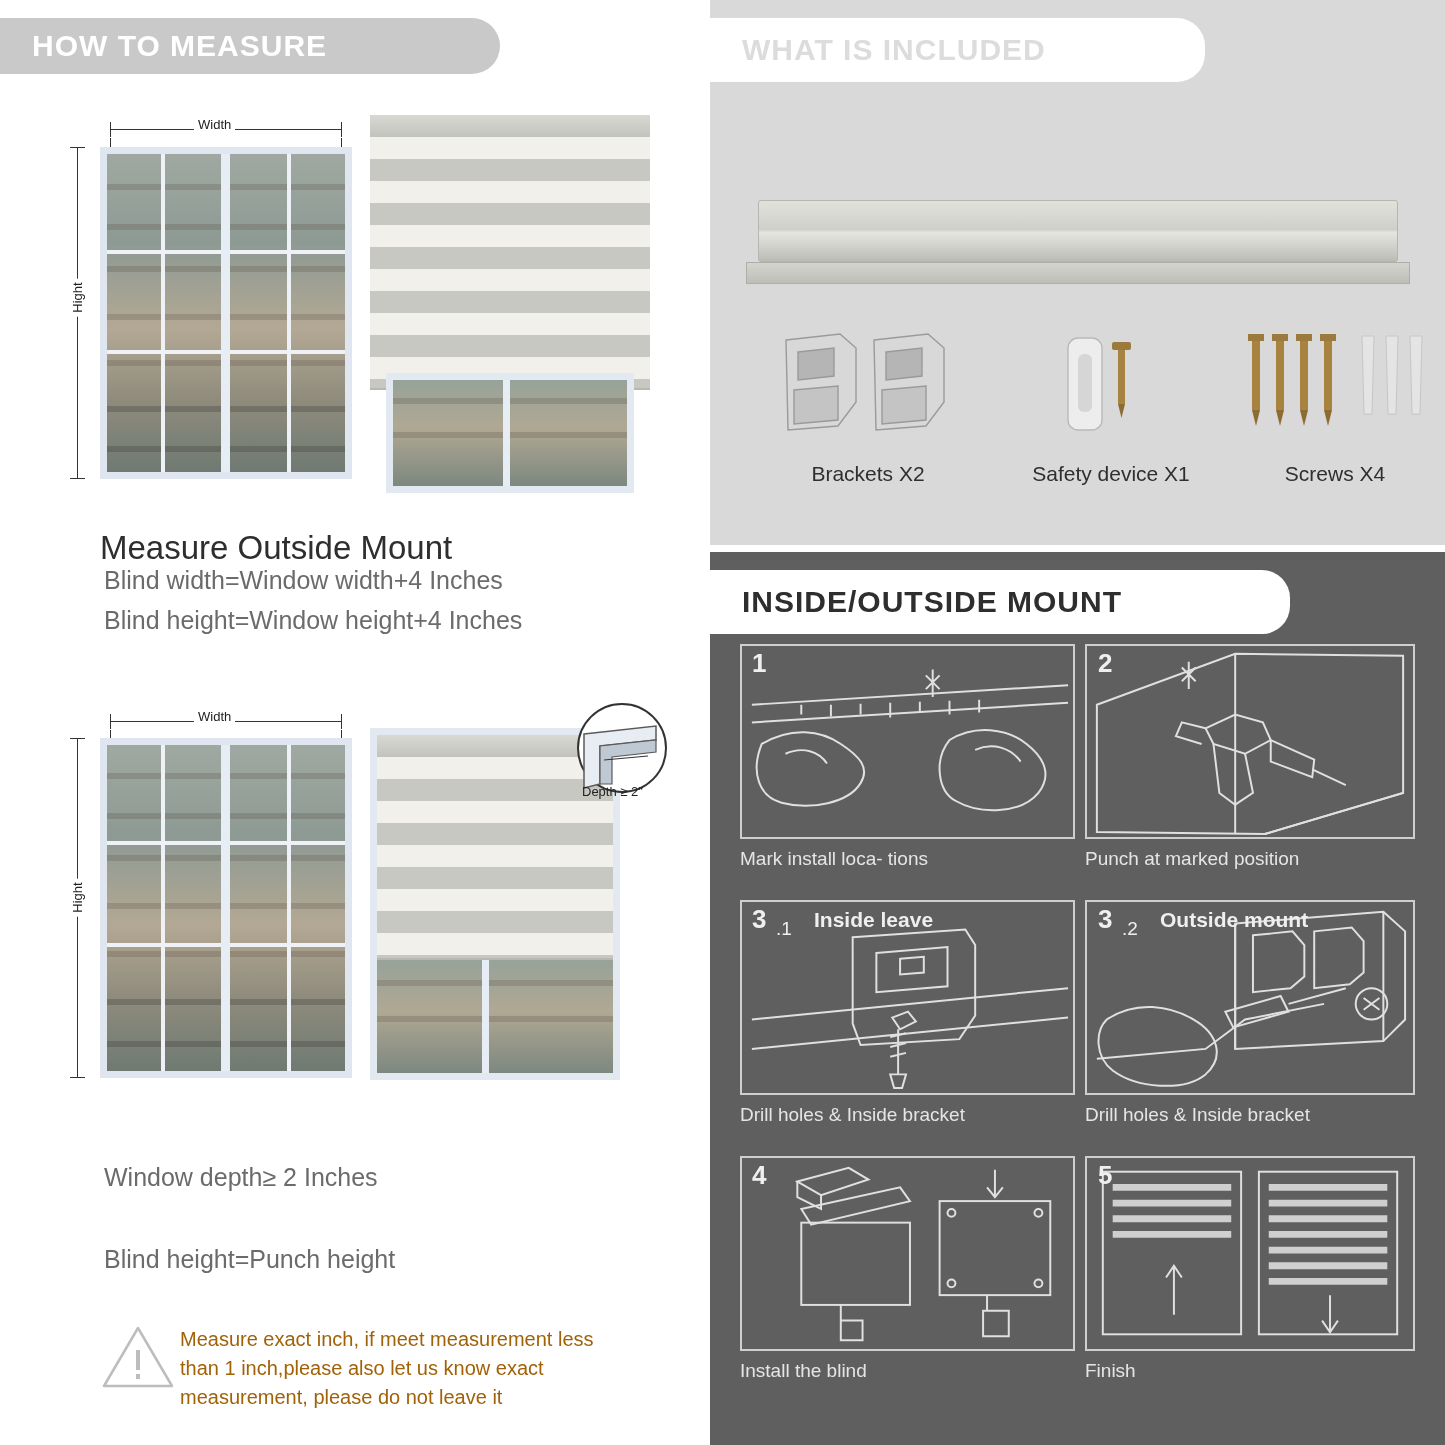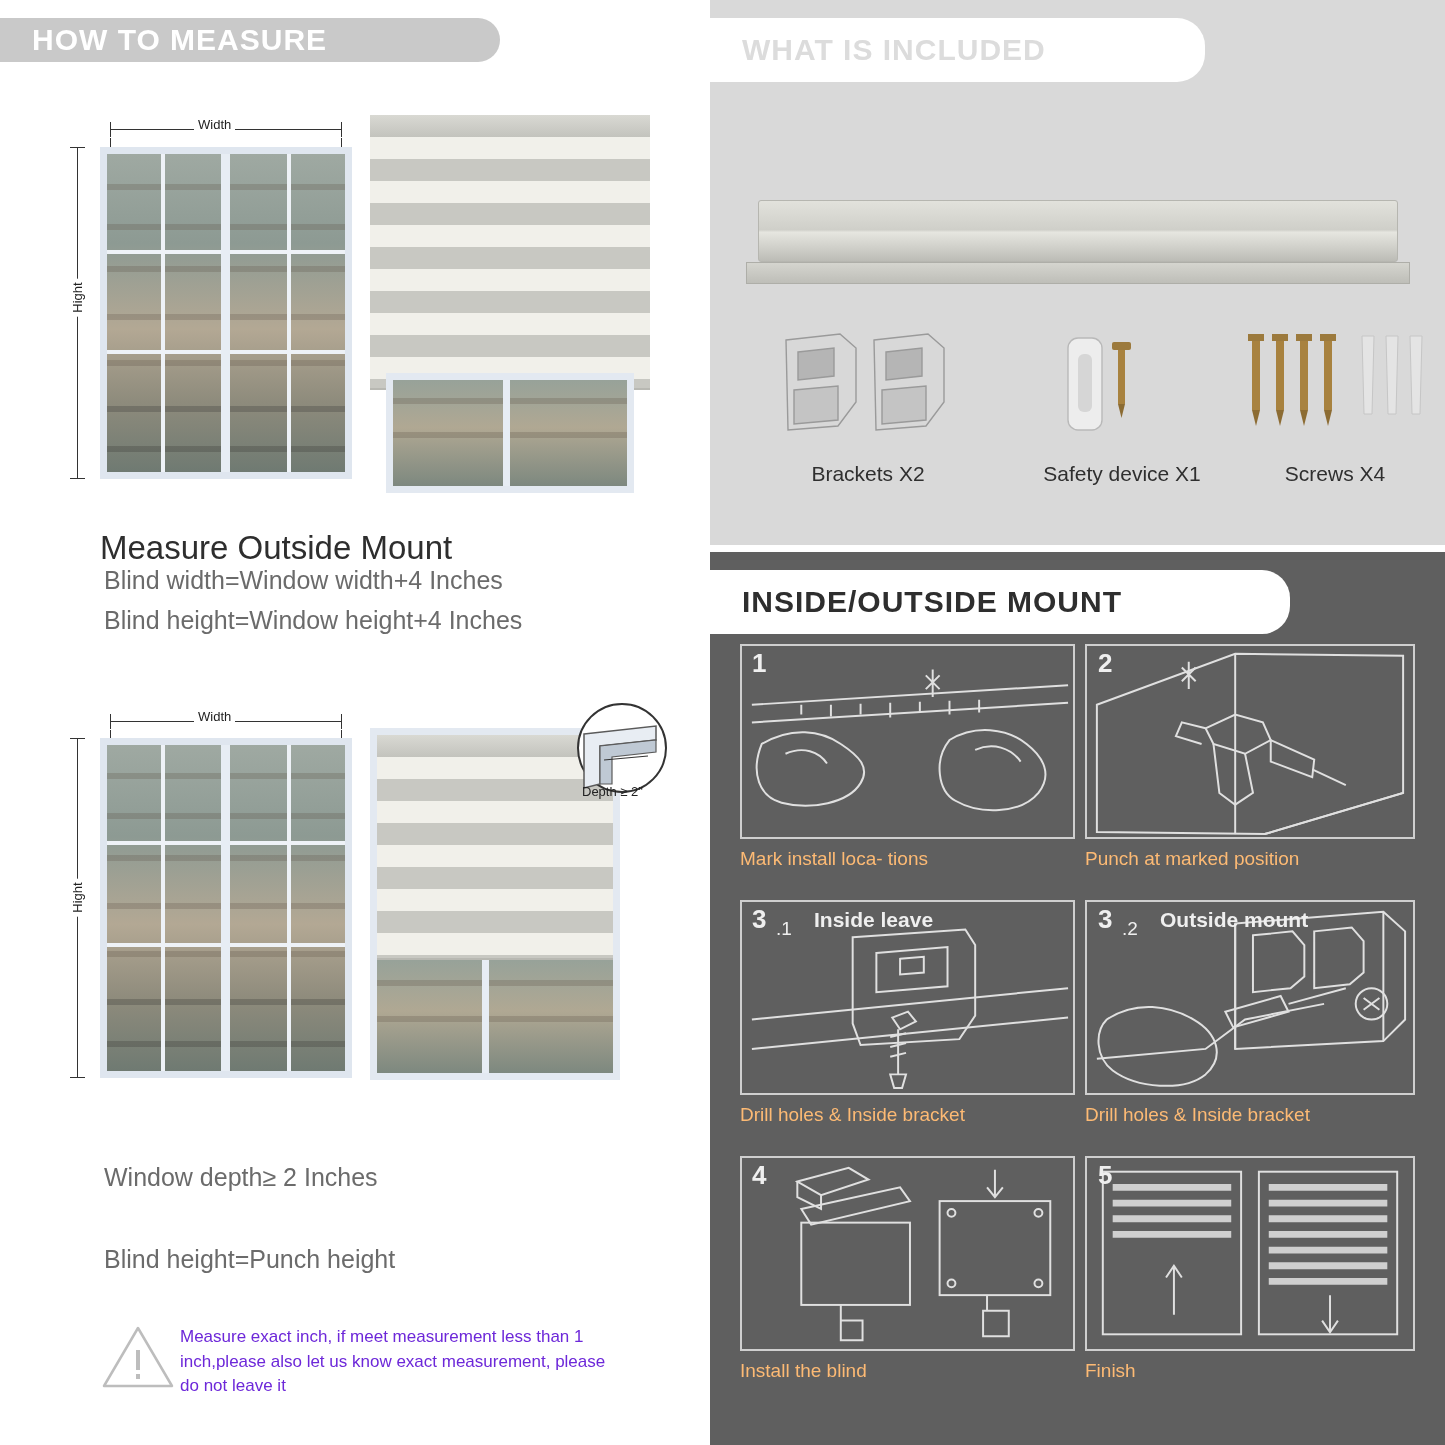--- a/index.html
+++ b/index.html
@@ -25,21 +25,21 @@
     background:#c9c9c9;
     color:#ffffff;
     font-size:30px;
     font-weight:bold;
     letter-spacing:1px;
     display:flex;
     align-items:center;
     border-radius:0 28px 28px 0;
   }
   .title-left {
-    left:0; top:18px; width:500px; height:44px;
+    left:0; top:18px; width:500px; height:56px;
     padding-left:32px;
   }
 
   
   .illus { position:absolute; }
   .dimline { position:absolute; background:#333; }
   .dim-label {
     position:absolute;
     font-size:13px;
     color:#222;
@@ -96,22 +96,22 @@
     margin-top:16px;
   }
   .subline {
     position:absolute;
     font-size:25px;
     color:#6b6b6b;
   }
 
   .note {
     position:absolute;
-    font-size:17px;
-    color:#6d28d9;
+    font-size:20px;
+    color:#a16207;
     line-height:1.45;
     width:440px;
   }
 
   
   .right-col {
     width:735px; height:1445px;
     position:relative;
     flex:0 0 735px;
   }
@@ -175,21 +175,21 @@
     font-weight:bold;
   }
   .step-sub {
     position:absolute;
     font-size:19px;
     color:#efefef;
   }
   .step-cap {
     position:absolute;
     font-size:19px;
-    color:#fdba74;
+    color:#e5e5e5;
   }
   .sketch { position:absolute; inset:0; }
   .sketch svg { display:block; width:100%; height:100%; }
 </style>
 </head>
 <body>
 
 <div class="page">
 
   <div class="left-col">
@@ -340,21 +340,21 @@
         <svg width="140" height="110" viewBox="0 0 140 110" aria-hidden="true">
           <rect x="28" y="6" width="34" height="92" rx="10" fill="#ededed" stroke="#b9b9b9" stroke-width="1.4"></rect>
           <rect x="38" y="22" width="14" height="58" rx="6" fill="#d6d6d6"></rect>
           <g>
             <rect x="78" y="16" width="7" height="56" fill="#a8823f"></rect>
             <path d="M78 72 L85 72 L81.5 86 Z" fill="#8c6c33"></path>
             <rect x="72" y="10" width="19" height="8" rx="2" fill="#9c7a3d"></rect>
           </g>
         </svg>
       </div>
-      <div class="part-label" style="left:312px; top:462px; width:200px;">Safety device X1</div>
+      <div class="part-label" style="left:301px; top:462px; width:200px;">Safety device X1</div>
 
       <div class="illus" style="left:530px; top:330px; width:190px; height:110px;">
         <svg width="190" height="110" viewBox="0 0 190 110" aria-hidden="true">
           <g>
             <rect x="12" y="8" width="8" height="72" fill="#a8823f"></rect>
               <path d="M12 80 L20 80 L16 96 Z" fill="#8c6c33"></path>
               <rect x="8" y="4" width="16" height="7" fill="#9c7a3d"></rect>
             <rect x="36" y="8" width="8" height="72" fill="#a8823f"></rect>
               <path d="M36 80 L44 80 L40 96 Z" fill="#8c6c33"></path>
               <rect x="32" y="4" width="16" height="7" fill="#9c7a3d"></rect>

